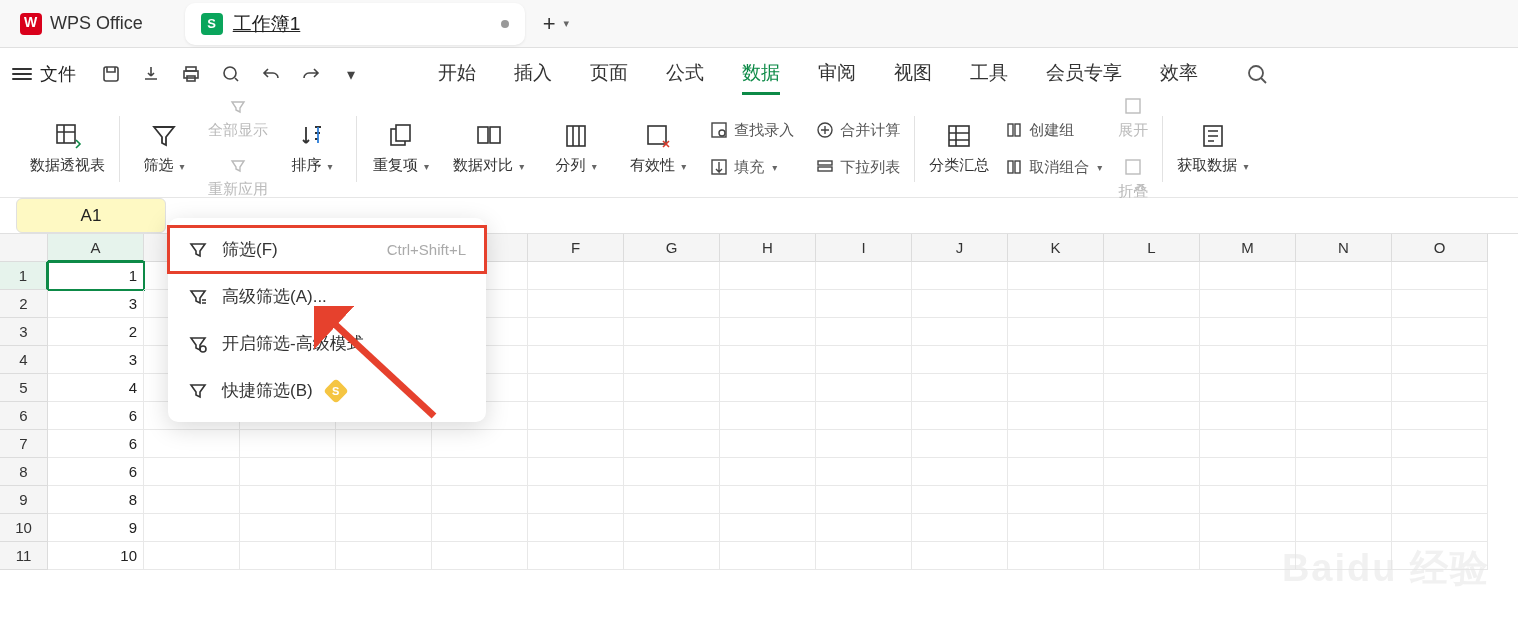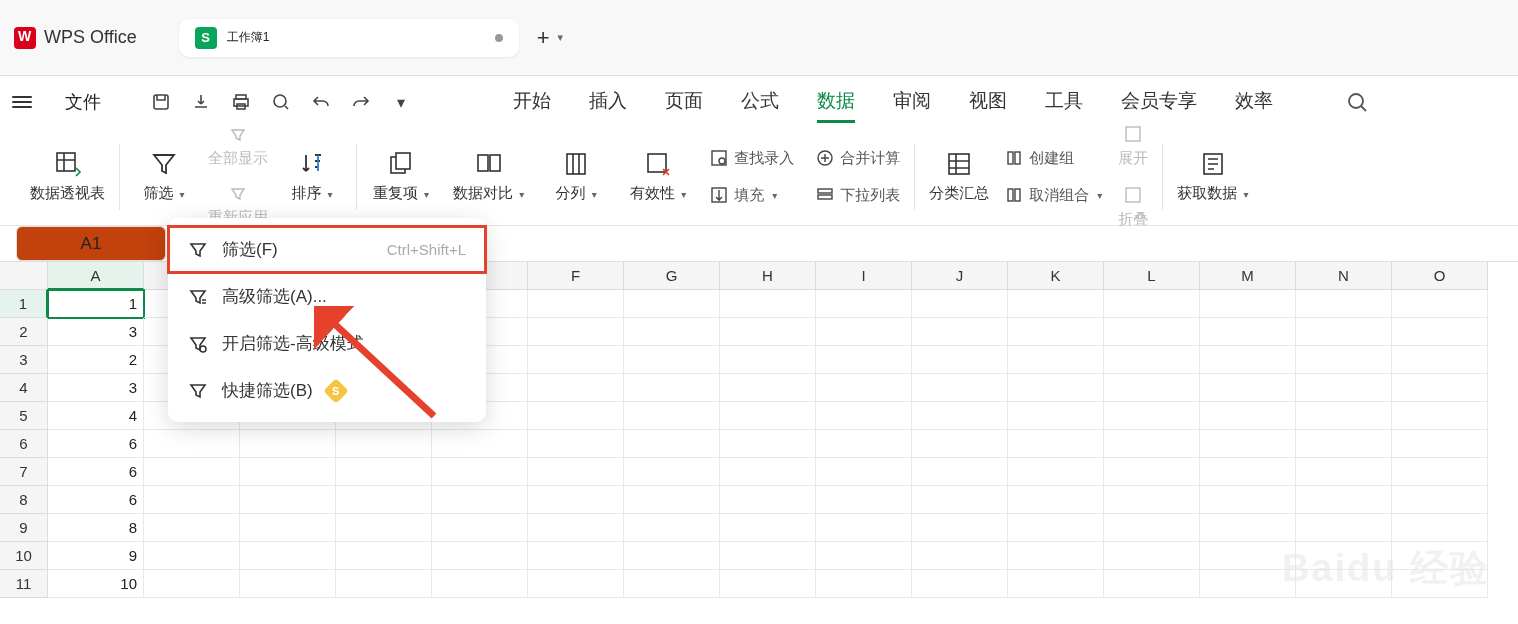--- a/index.html
+++ b/index.html
@@ -1,32 +1,32 @@
 <!DOCTYPE html>
 <html><head>
 <meta charset="utf-8">
 <style>
 * { margin: 0; padding: 0; box-sizing: border-box; font-family: "Microsoft YaHei", "PingFang SC", sans-serif; }
 body { background: #fff; width: 1518px; height: 624px; overflow: hidden; position: relative; }
 
 
-.title-bar { height: 76px; display: flex; align-items: center; padding: 0 6px; background: #f8f8f8; border-bottom: 1px solid #e0e0e0; }
+.title-bar { height: 48px; display: flex; align-items: center; padding: 0 12px; background: #f8f8f8; border-bottom: 1px solid #e0e0e0; }
 .app-title { display: flex; align-items: center; gap: 8px; padding: 4px 18px 4px 8px; font-size: 18px; color: #333; }
 .wps-logo { width: 22px; height: 22px; background: #d9001b; border-radius: 4px; position: relative; }
 .wps-logo::before { content: "W"; color: white; font-size: 14px; font-weight: bold; position: absolute; left: 4px; top: 1px; }
 .doc-tab { margin-left: 24px; display: flex; align-items: center; background: #fff; border-radius: 10px; padding: 8px 16px; gap: 10px; min-width: 340px; box-shadow: 0 1px 3px rgba(0,0,0,0.08); }
 .doc-icon { width: 22px; height: 22px; background: #0aa55c; border-radius: 4px; color: #fff; font-size: 13px; display: flex; align-items: center; justify-content: center; font-weight: bold; }
-.doc-name { font-size: 12px; color: #222; flex: 1; }
+.doc-name { font-size: 19px; color: #222; flex: 1; text-decoration: underline; }
 .doc-close { width: 8px; height: 8px; border-radius: 50%; background: #999; }
 .new-tab { margin-left: 18px; display: flex; align-items: center; gap: 8px; color: #555; }
 .plus-ic { font-size: 22px; color: #333; }
 .chev-d { font-size: 11px; color: #666; }
 
 
-.menu-row { height: 52px; display: flex; align-items: center; padding: 0 12px; background: #fff; gap: 25px; }
+.menu-row { height: 52px; display: flex; align-items: center; padding: 0 12px; background: #fff; }
 .menu-trigger { width: 20px; display: flex; flex-direction: column; gap: 3px; margin-right: 8px; cursor: pointer; }
 .menu-trigger span { height: 2px; background: #333; border-radius: 1px; }
 .file-btn { font-size: 18px; color: #222; margin-right: 24px; cursor: pointer; }
 .qat { display: flex; align-items: center; gap: 18px; }
 .qat-item { width: 22px; height: 22px; display: flex; align-items: center; justify-content: center; color: #444; cursor: pointer; }
 .tabs { display: flex; gap: 38px; margin-left: 76px; }
 .tab { font-size: 19px; color: #333; cursor: pointer; padding: 6px 0; }
 .tab.active { color: #0d8a47; border-bottom: 3px solid #0d8a47; font-weight: 500; }
 .search-ic { margin-left: 48px; color: #555; font-size: 20px; cursor: pointer; }
 
@@ -36,21 +36,21 @@
 .rb-sep { width: 1px; height: 66px; background: #e2e2e2; }
 .rb-btn-lg { display: flex; flex-direction: column; align-items: center; gap: 6px; min-width: 60px; cursor: pointer; color: #333; font-size: 15px; }
 .rb-btn-lg .ic { width: 28px; height: 28px; display: flex; align-items: center; justify-content: center; }
 .rb-btn-sm { display: flex; align-items: center; gap: 6px; font-size: 15px; color: #555; cursor: pointer; padding: 4px 0; }
 .rb-btn-sm.disabled { color: #bbb; flex-direction: column; }
 .rb-col { display: flex; flex-direction: column; gap: 10px; }
 .chev { font-size: 10px; color: #666; margin-left: 2px; }
 
 
 .fx-row { height: 36px; display: flex; align-items: center; border-bottom: 1px solid #e0e0e0; }
-.cell-ref { width: 150px; text-align: center; font-size: 17px; color: #222; border-right: 1px solid #e0e0e0; height: 100%; display: flex; align-items: center; justify-content: center; background: #c2410c; margin-left: 16px; border: 1px solid #e0e0e0; border-radius: 6px; }
+.cell-ref { width: 150px; text-align: center; font-size: 17px; color: #222; border-right: 1px solid #e0e0e0; height: 100%; display: flex; align-items: center; justify-content: center; background: #fef9c3; margin-left: 16px; border: 1px solid #e0e0e0; border-radius: 6px; }
 
 
 .grid { position: relative; }
 .col-headers { display: flex; height: 28px; }
 .corner { width: 48px; background: #f5f5f5; border-right: 1px solid #dcdcdc; border-bottom: 1px solid #dcdcdc; }
 .col-h { width: 96px; background: #f5f5f5; border-right: 1px solid #dcdcdc; border-bottom: 1px solid #dcdcdc; text-align: center; font-size: 15px; color: #333; line-height: 28px; }
 .col-h.sel { background: #e6f3ec; border-bottom: 2px solid #0d8a47; }
 .rows { }
 .row { display: flex; height: 28px; }
 .row-h { width: 48px; background: #f5f5f5; border-right: 1px solid #dcdcdc; border-bottom: 1px solid #dcdcdc; text-align: center; font-size: 15px; color: #333; line-height: 28px; }

